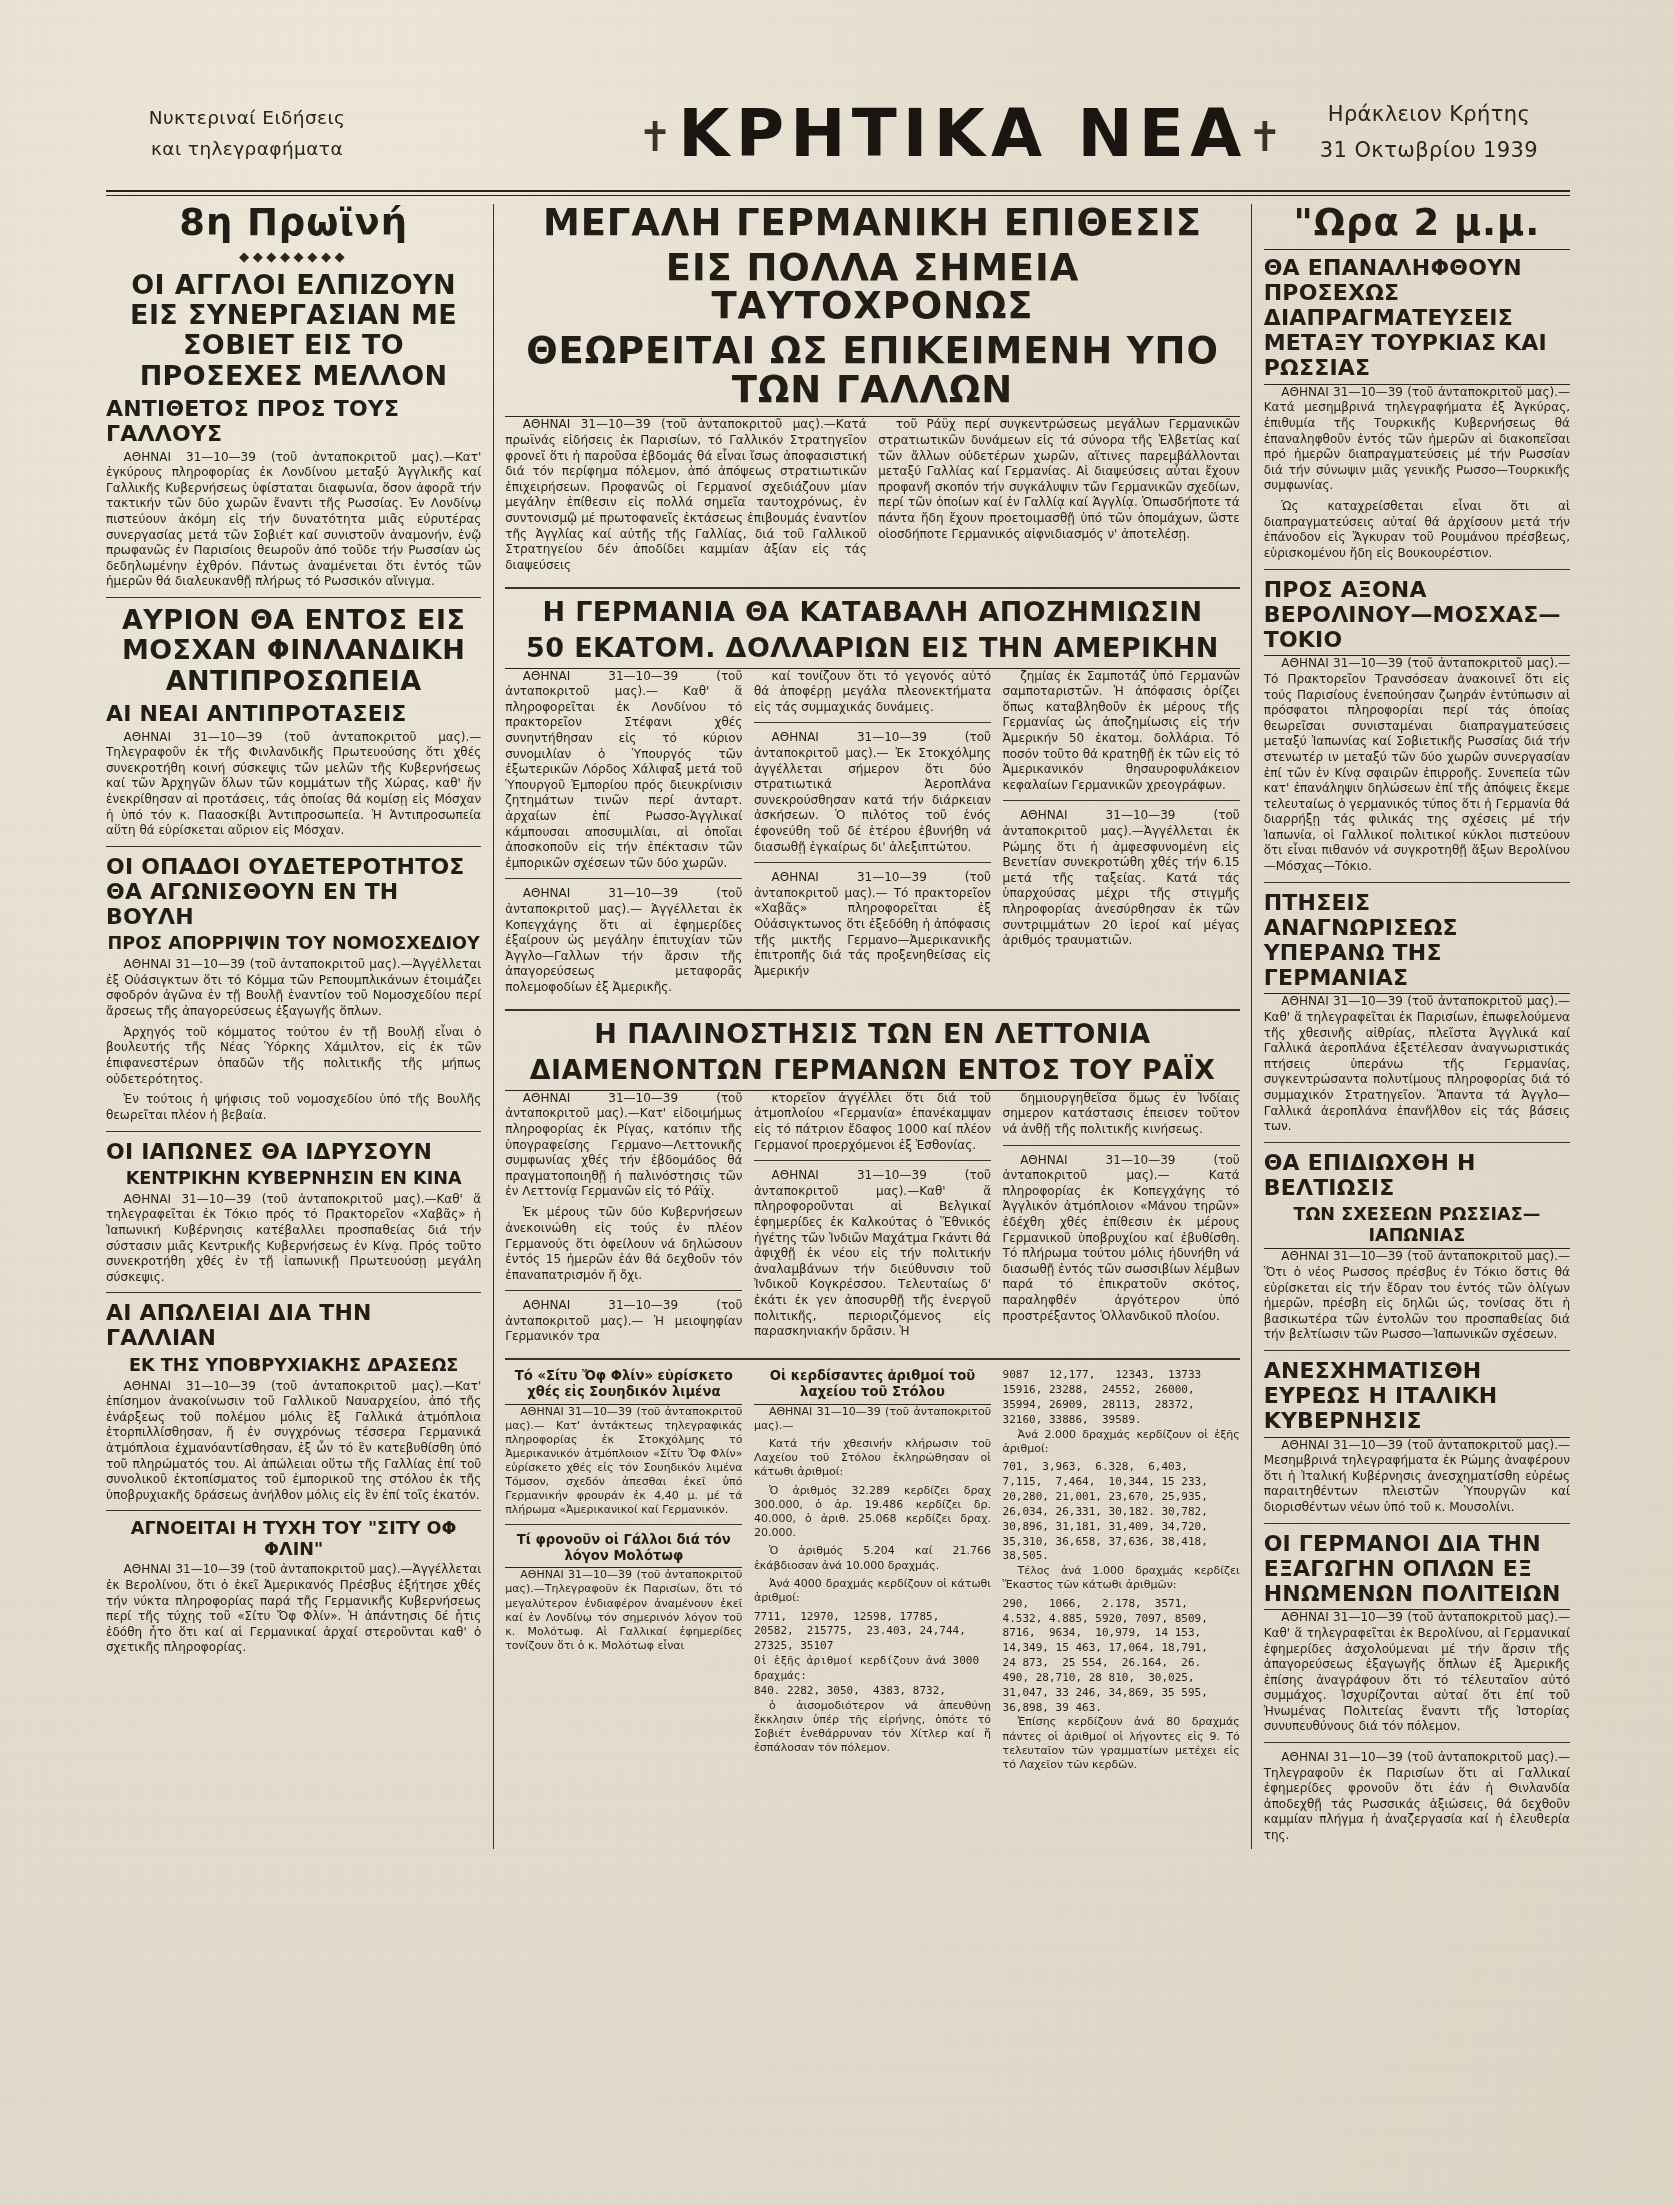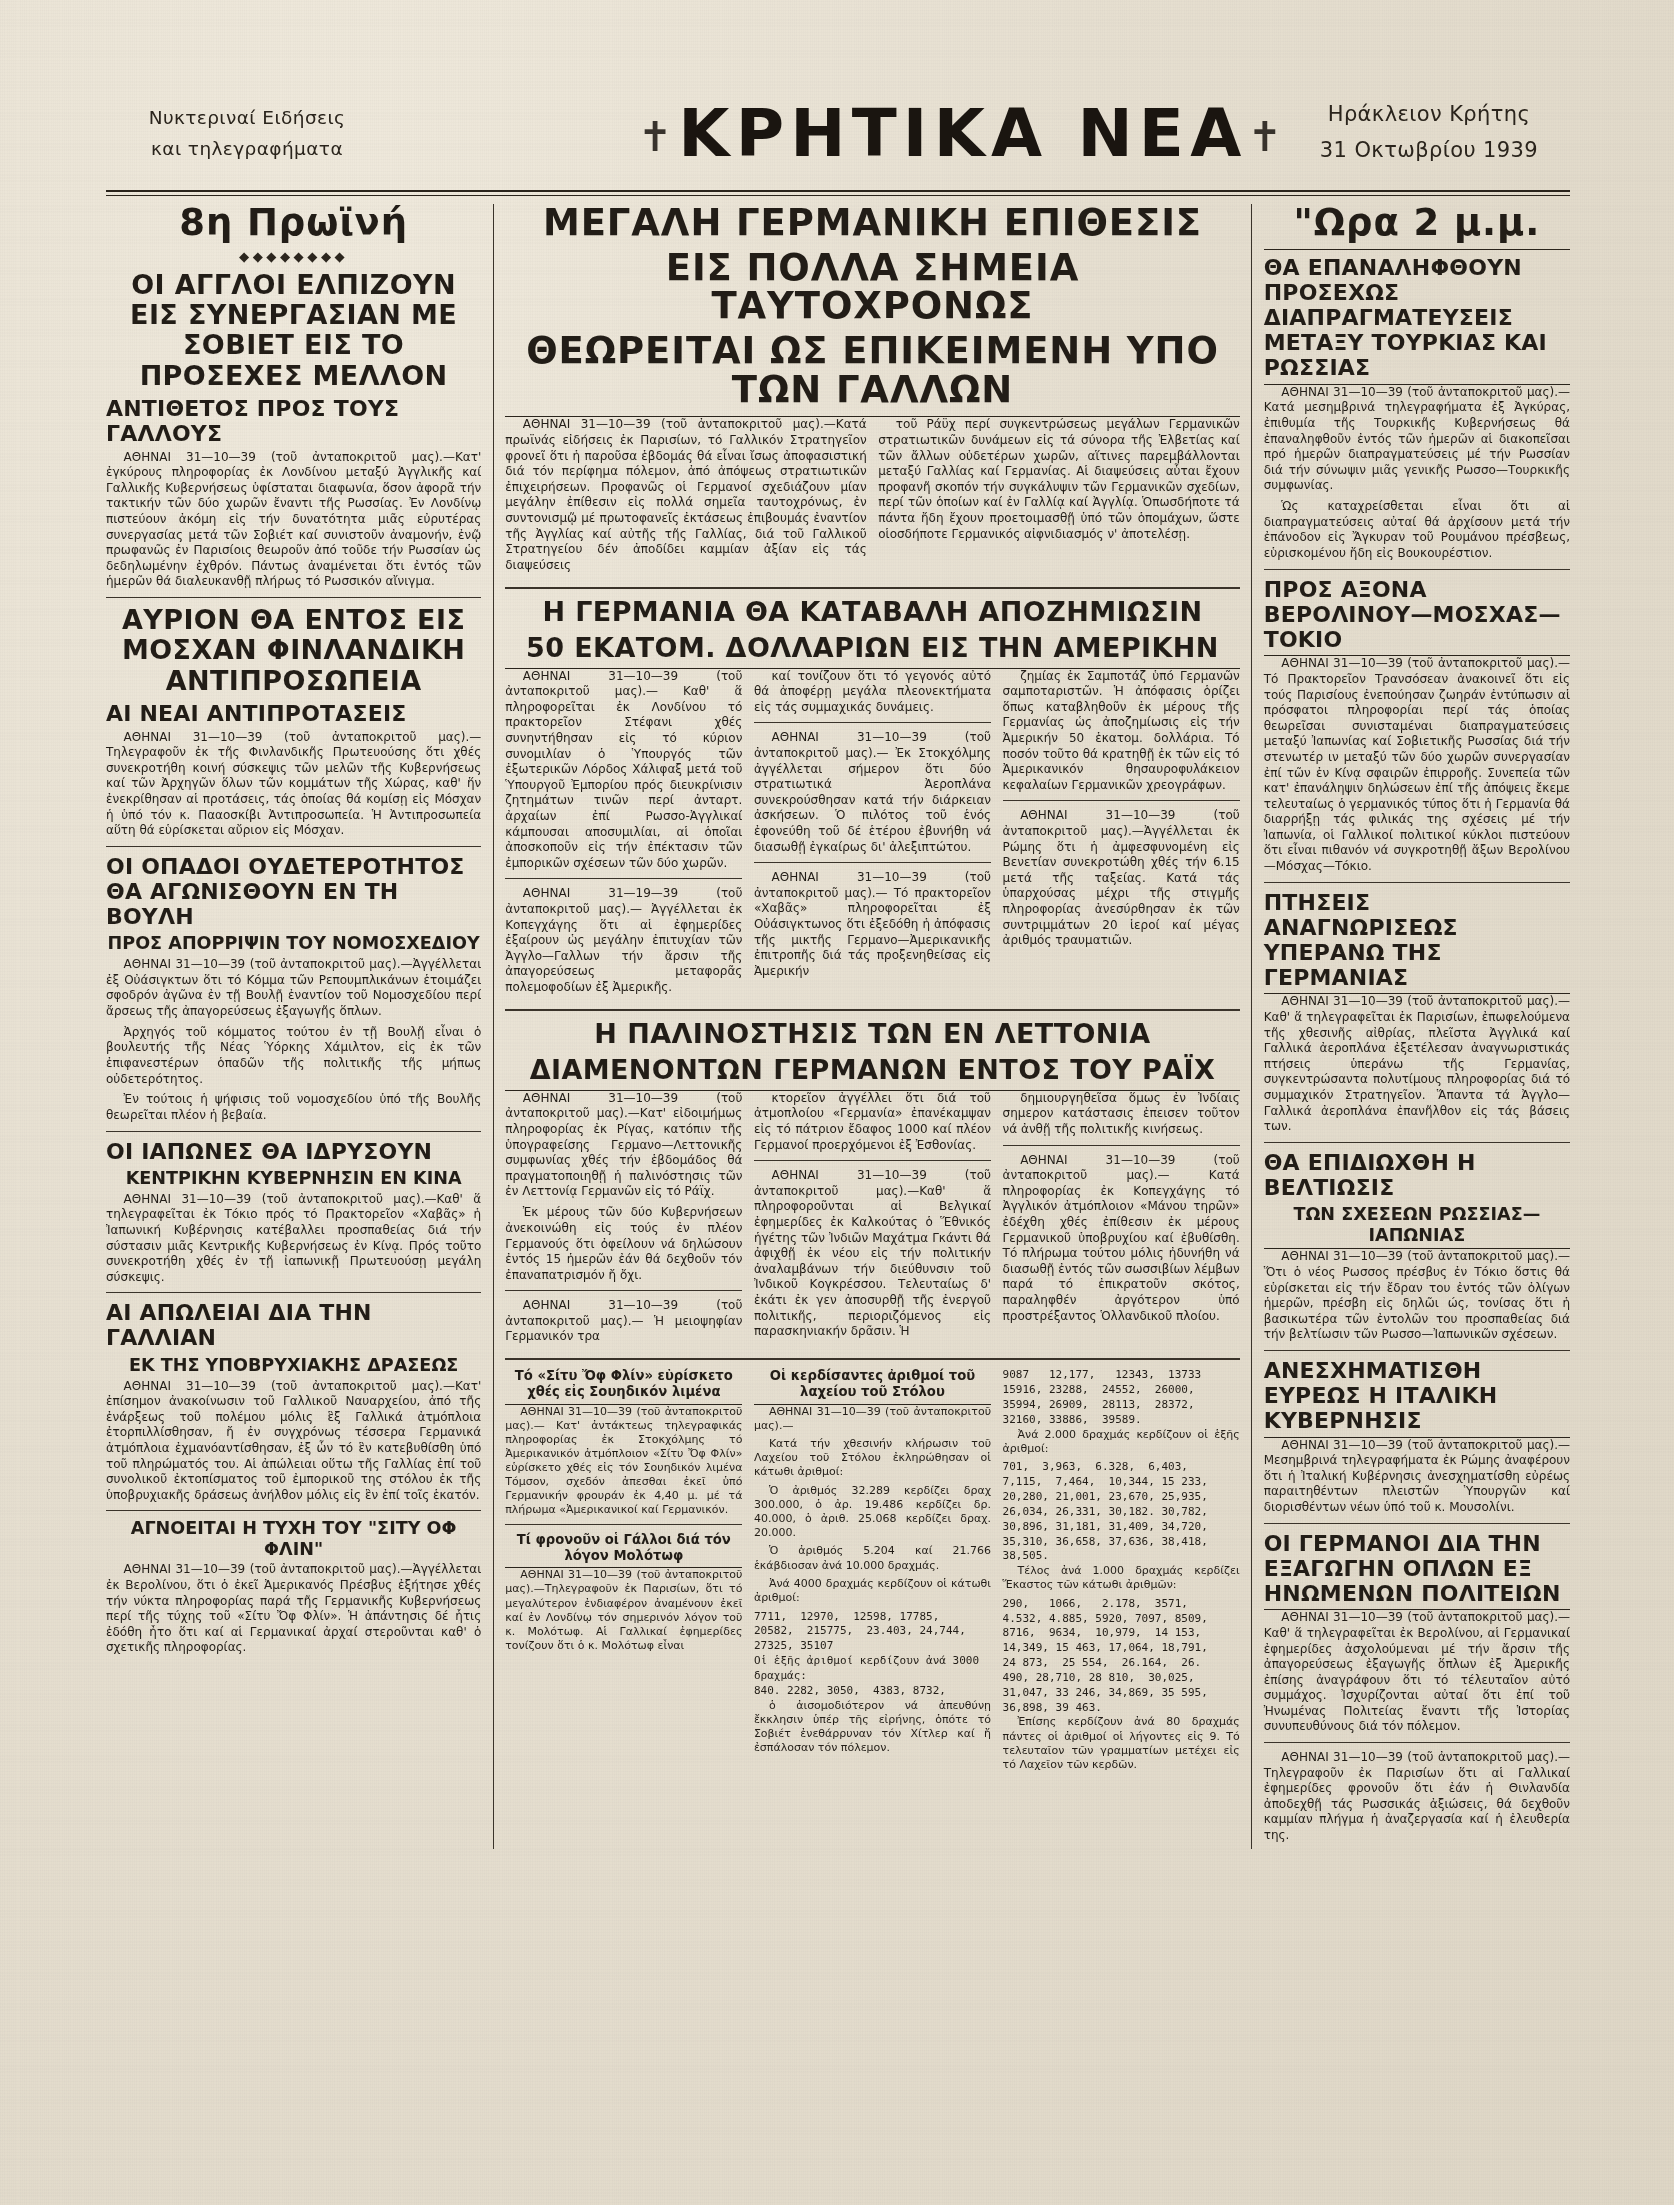--- a/index.html
+++ b/index.html
@@ -149,21 +149,21 @@
 
         <div class="hr-d"></div>
         <h2 class="hd">Η ΓΕΡΜΑΝΙΑ ΘΑ ΚΑΤΑΒΑΛΗ ΑΠΟΖΗΜΙΩΣΙΝ</h2>
         <h2 class="hd">50 ΕΚΑΤΟΜ. ΔΟΛΛΑΡΙΩΝ ΕΙΣ ΤΗΝ ΑΜΕΡΙΚΗΝ</h2>
         <div class="rule-thin"></div>
 
         <div class="colwrap">
           <div>
             <p class="body">ΑΘΗΝΑΙ 31—10—39 (τοῦ ἀνταποκριτοῦ μας).— Καθ' ἅ πληροφορεῖται ἐκ Λονδίνου τό πρακτορεῖον Στέφανι χθές συνηντήθησαν εἰς τό κύριον συνομιλίαν ὁ Ὑπουργός τῶν ἐξωτερικῶν Λόρδος Χάλιφαξ μετά τοῦ Ὑπουργοῦ Ἐμπορίου πρός διευκρίνισιν ζητημάτων τινῶν περί ἀνταρτ. ἀρχαίων ἐπί Ρωσσο-Ἀγγλικαί κάμπουσαι αποσυμιλίαι, αἱ ὁποῖαι ἀποσκοποῦν εἰς τήν ἐπέκτασιν τῶν ἐμπορικῶν σχέσεων τῶν δύο χωρῶν.</p>
             <div class="hr"></div>
-            <p class="body">ΑΘΗΝΑΙ 31—19—39 (τοῦ ἀνταποκριτοῦ μας).— Ἀγγέλλεται ἐκ Κοπεγχάγης ὅτι αἱ ἐφημερίδες ἐξαίρουν ὡς μεγάλην ἐπιτυχίαν τῶν Ἀγγλο—Γαλλων τήν ἄρσιν τῆς ἀπαγορεύσεως μεταφορᾶς πολεμοφοδίων ἐξ Ἀμερικῆς.</p>
+            <p class="body">ΑΘΗΝΑΙ 31—10—39 (τοῦ ἀνταποκριτοῦ μας).— Ἀγγέλλεται ἐκ Κοπεγχάγης ὅτι αἱ ἐφημερίδες ἐξαίρουν ὡς μεγάλην ἐπιτυχίαν τῶν Ἀγγλο—Γαλλων τήν ἄρσιν τῆς ἀπαγορεύσεως μεταφορᾶς πολεμοφοδίων ἐξ Ἀμερικῆς.</p>
           </div>
           <div>
             <p class="body">καί τονίζουν ὅτι τό γεγονός αὐτό θά ἀποφέρῃ μεγάλα πλεονεκτήματα εἰς τάς συμμαχικάς δυνάμεις.</p>
             <div class="hr"></div>
             <p class="body">ΑΘΗΝΑΙ 31—10—39 (τοῦ ἀνταποκριτοῦ μας).— Ἐκ Στοκχόλμης ἀγγέλλεται σήμερον ὅτι δύο στρατιωτικά Ἀεροπλάνα συνεκρούσθησαν κατά τήν διάρκειαν ἀσκήσεων. Ὁ πιλότος τοῦ ἑνός ἐφονεύθη τοῦ δέ ἑτέρου ἐβυνήθη νά διασωθῇ ἐγκαίρως δι' ἀλεξιπτώτου.</p>
             <div class="hr"></div>
             <p class="body">ΑΘΗΝΑΙ 31—10—39 (τοῦ ἀνταποκριτοῦ μας).— Τό πρακτορεῖον «Χαβᾶς» πληροφορεῖται ἐξ Οὐάσιγκτωνος ὅτι ἐξεδόθη ἡ ἀπόφασις τῆς μικτῆς Γερμανο—Ἀμερικανικῆς ἐπιτροπῆς διά τάς προξενηθείσας εἰς Ἀμερικήν</p>
           </div>
           <div>
             <p class="body">ζημίας ἐκ Σαμποτάζ ὑπό Γερμανῶν σαμποταριστῶν. Ἡ ἀπόφασις ὁρίζει ὅπως καταβληθοῦν ἐκ μέρους τῆς Γερμανίας ὡς ἀποζημίωσις εἰς τήν Ἀμερικήν 50 ἑκατομ. δολλάρια. Τό ποσόν τοῦτο θά κρατηθῇ ἐκ τῶν εἰς τό Ἀμερικανικόν θησαυροφυλάκειον κεφαλαίων Γερμανικῶν χρεογράφων.</p>

